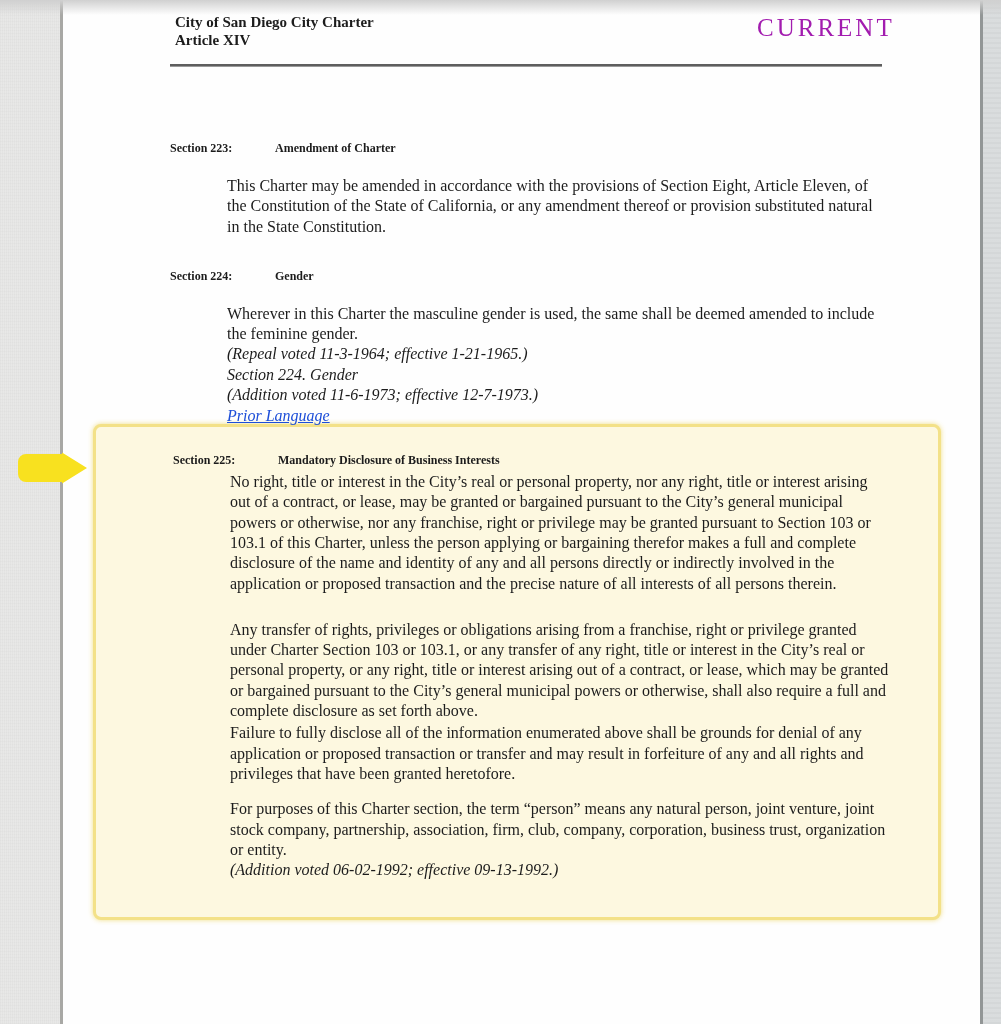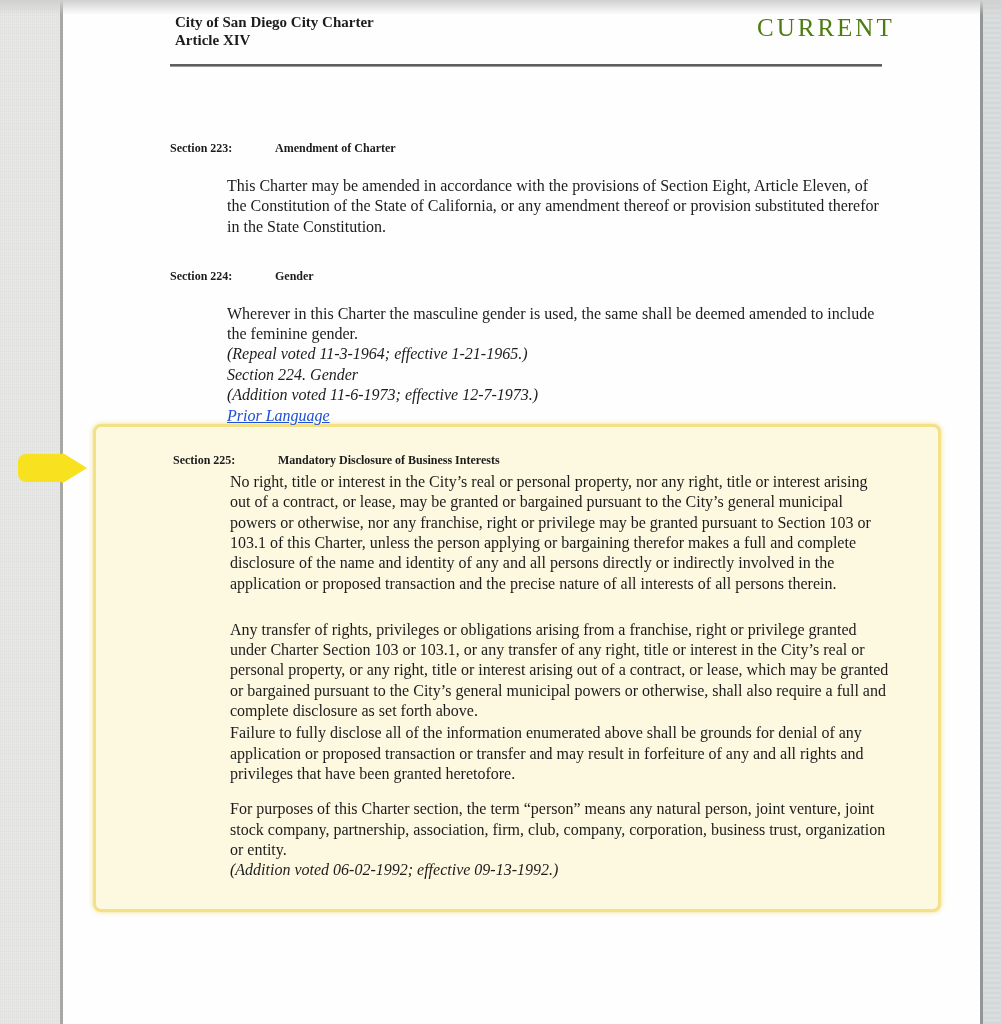--- a/index.html
+++ b/index.html
@@ -35,21 +35,21 @@
     background:#fefefe;
   }
   .doc-header {
     position:absolute; left:112px; top:13px;
     font-weight:bold; font-size:15px; line-height:18px;
     white-space:nowrap;
   }
   .watermark {
     position:absolute; left:694px; top:14px;
     font-size:25px; letter-spacing:3px;
-    color:#4d7c0f; font-weight:400;
+    color:#a21caf; font-weight:400;
     white-space:nowrap;
   }
   .header-rule {
     position:absolute; left:107px; top:64px;
     width:712px; height:2px;
     background:#5e5e5e;
     border-bottom:1px solid #9a9a9a;
   }
   .content {
     position:absolute; left:107px; top:138px; width:780px;
@@ -66,21 +66,21 @@
   .h224 { margin-top:29px; }
   .p224 { margin-bottom:0; }
   .highlight {
     box-sizing:border-box;
     margin:-2px 0 0 -77px;
     width:848px;
     background:#fdf8e0;
     border:3px solid #f3e188;
     border-radius:8px;
     box-shadow:0 0 5px rgba(240,220,120,0.9);
-    padding:23px 40px 28px 77px;
+    padding:23px 40px 36px 77px;
   }
   .highlight .para { margin-top:2px; }
   .highlight .para.gap-lg { margin-top:26px; }
   .highlight .para.gap-md { margin-top:15px; }
   .highlight .history { margin-top:0; }
   .arrow-marker {
     position:absolute; left:16px; top:451px; z-index:6;
     width:72px; height:34px;
   }
 </style>
@@ -99,21 +99,21 @@
 
   <div class="watermark">CURRENT</div>
 
   <div class="header-rule"></div>
 
   <div class="content">
 
     <div class="sec-heading h223">
       <span class="sec-num">Section 223:</span><span>Amendment of Charter</span>
     </div>
-    <div class="para">This Charter may be amended in accordance with the provisions of Section Eight, Article Eleven, of the Constitution of the State of California, or any amendment thereof or provision substituted therefor in the State Constitution.</div>
+    <div class="para">This Charter may be amended in accordance with the provisions of Section Eight, Article Eleven, of the Constitution of the State of California, or any amendment thereof or provision substituted natural in the State Constitution.</div>
 
     <div class="sec-heading h224">
       <span class="sec-num">Section 224:</span><span>Gender</span>
     </div>
     <div class="para p224">Wherever in this Charter the masculine gender is used, the same shall be deemed amended to include the feminine gender.</div>
     <div class="history">
       <div class="history-line">(Repeal voted 11-3-1964; effective 1-21-1965.)</div>
       <div class="history-line">Section 224.  Gender</div>
       <div class="history-line">(Addition voted 11-6-1973; effective 12-7-1973.)</div>
     </div>

